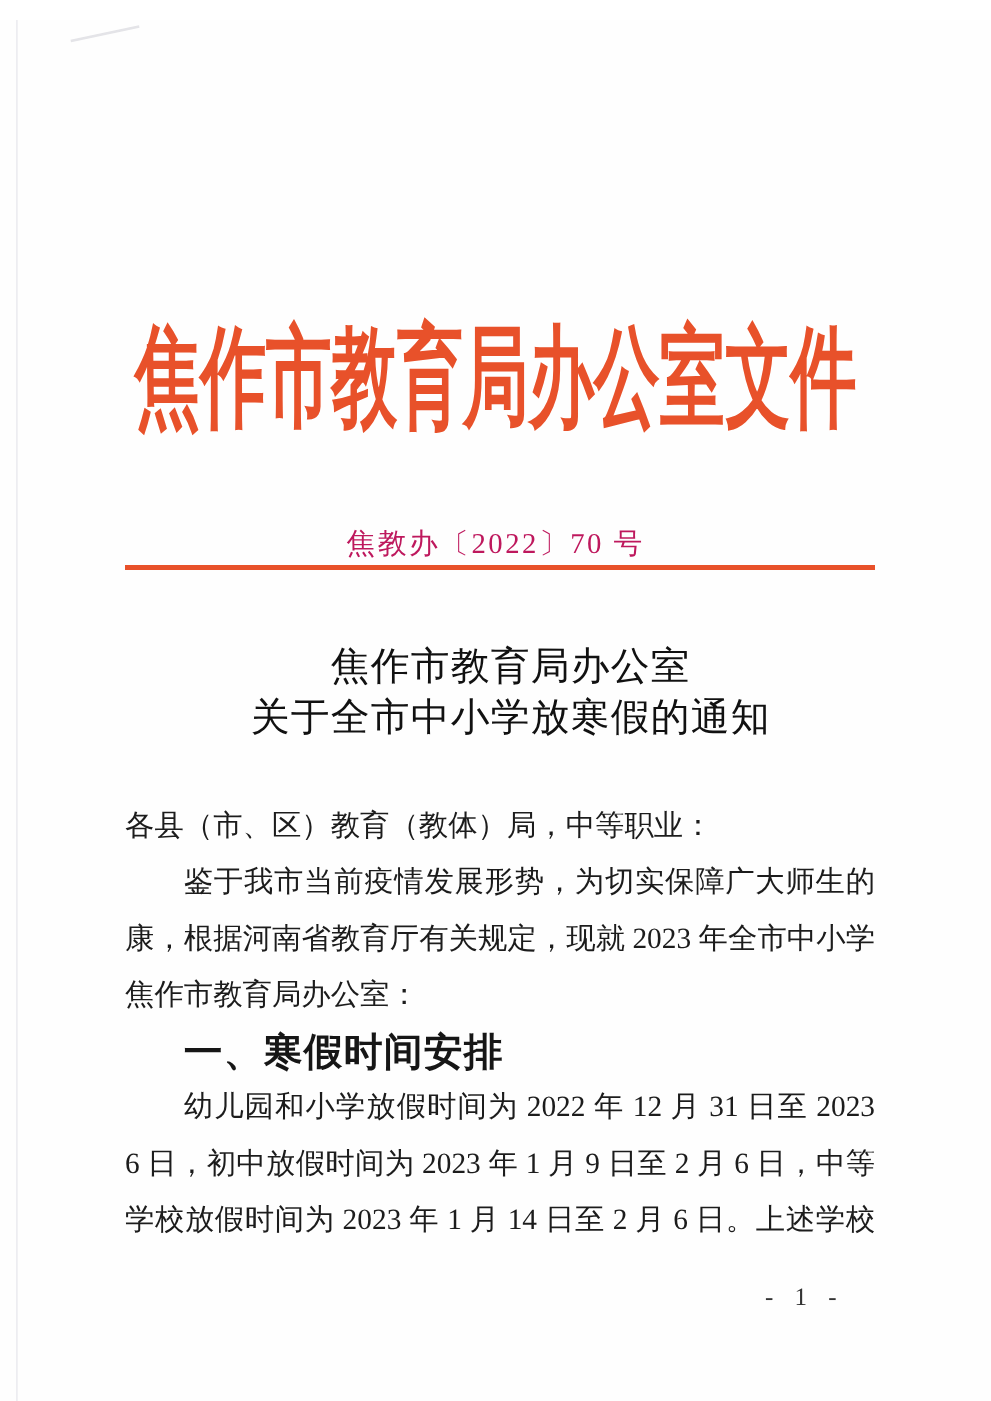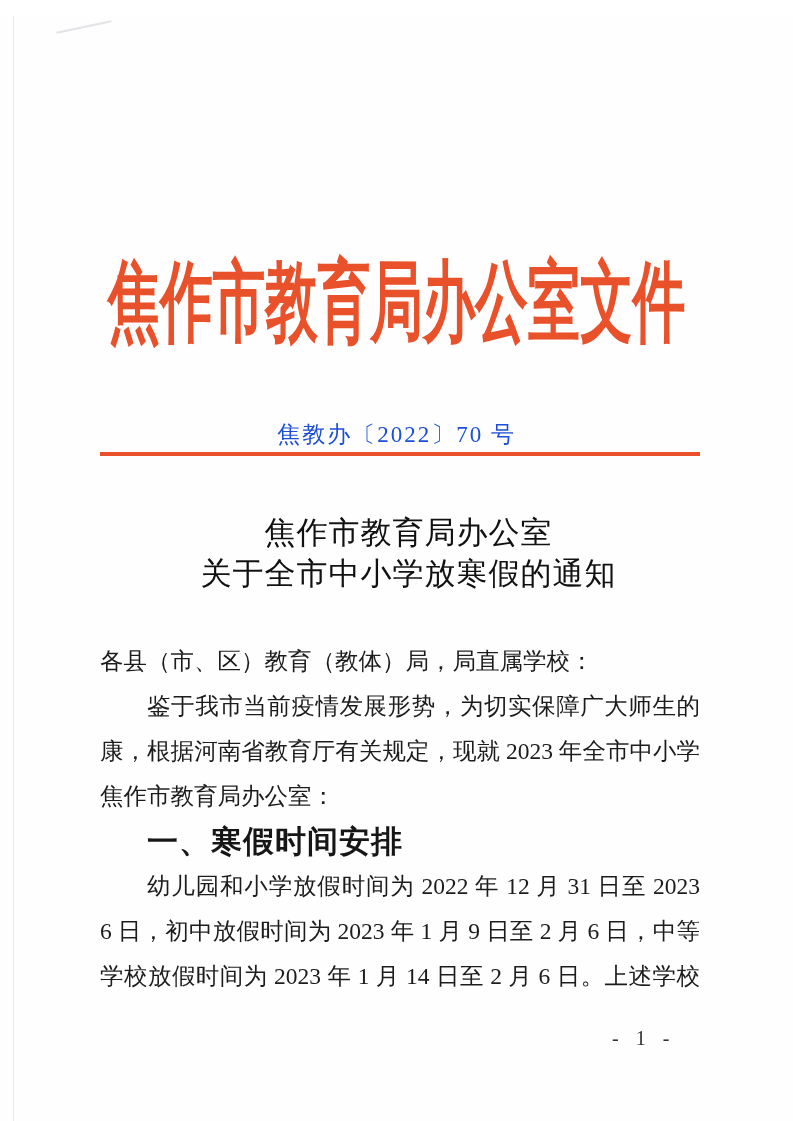--- a/index.html
+++ b/index.html
@@ -58,21 +58,21 @@
 
   
   .doc-number {
     position: absolute;
     top: 403px;
     left: 0;
     width: 100%;
     text-align: center;
     font-size: 23px;
     letter-spacing: 2px;
-    color: #1d4ed8;
+    color: #be185d;
   }
 
   
   .red-rule {
     position: absolute;
     top: 436px;
     left: 100px;
     width: 600px;
     height: 4px;
     background: var(--accent);
@@ -142,21 +142,21 @@
   <div class="doc-number">焦教办〔2022〕70 号</div>
 
   <div class="red-rule"></div>
 
   <div class="notice-title">
     <div>焦作市教育局办公室</div>
     <div>关于全市中小学放寒假的通知</div>
   </div>
 
   <div class="body-block">
-    <div class="bodyline">各县（市、区）教育（教体）局，局直属学校：</div>
+    <div class="bodyline">各县（市、区）教育（教体）局，中等职业：</div>
 
     <div class="bodyline indent jlast">鉴于我市当前疫情发展形势，为切实保障广大师生的身心健</div>
     <div class="bodyline jlast">康，根据河南省教育厅有关规定，现就 2023 年全市中小学放寒</div>
     <div class="bodyline">焦作市教育局办公室：</div>
 
     <div class="bodyline indent heading">一、寒假时间安排</div>
 
     <div class="bodyline indent jlast">幼儿园和小学放假时间为 2022 年 12 月 31 日至 2023 年 2 月</div>
     <div class="bodyline jlast">6 日，初中放假时间为 2023 年 1 月 9 日至 2 月 6 日，中等职业</div>
     <div class="bodyline jlast">学校放假时间为 2023 年 1 月 14 日至 2 月 6 日。上述学校统一于</div>

